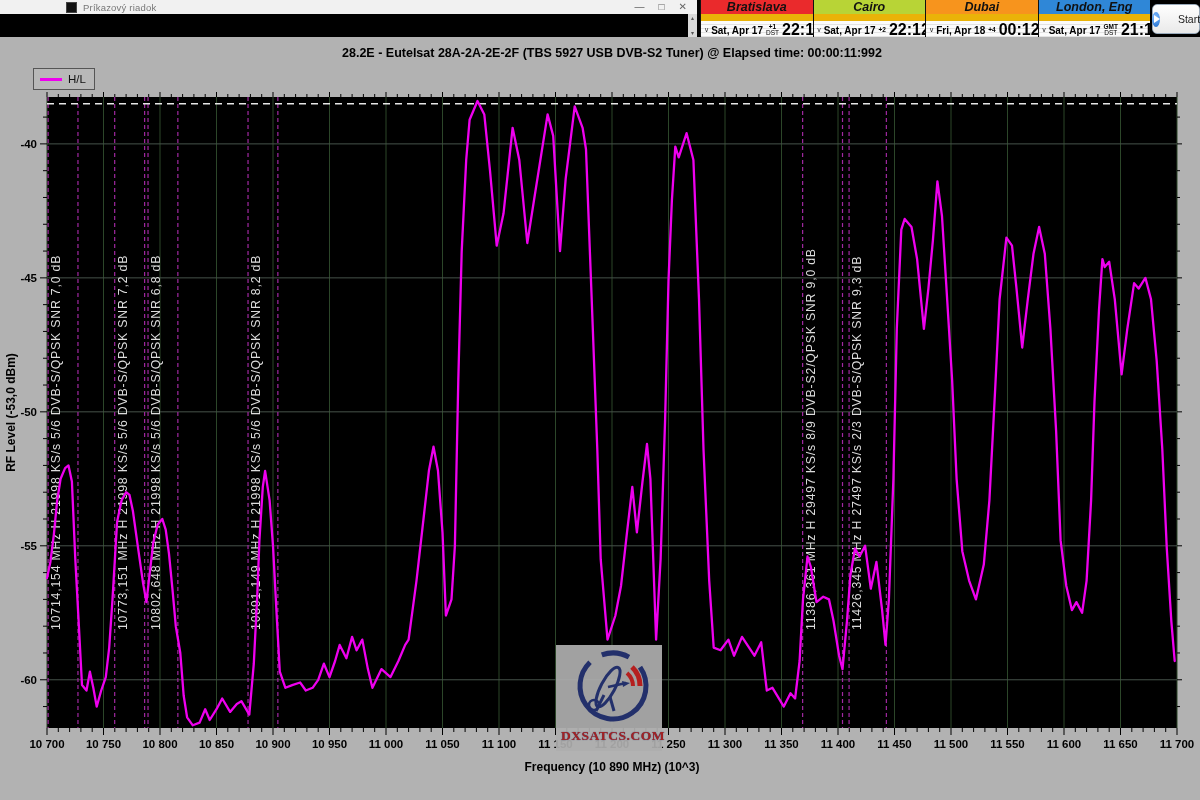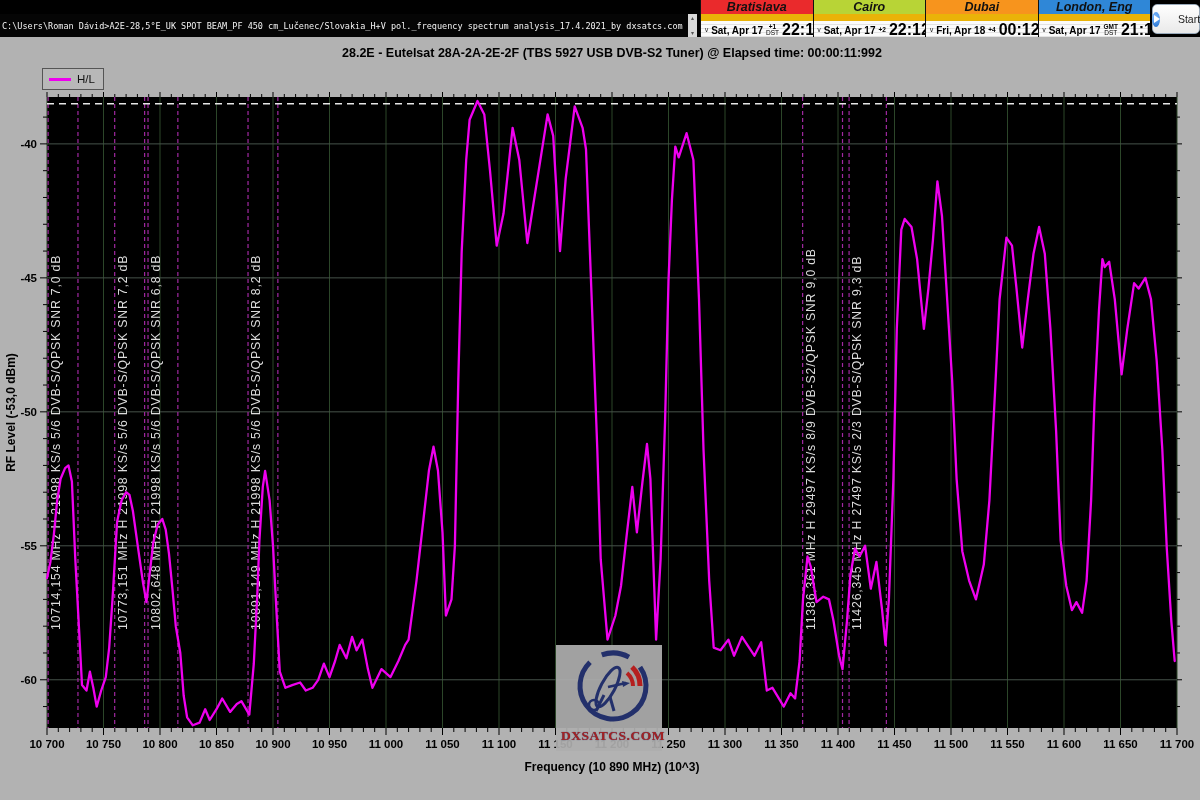--- a/index.html
+++ b/index.html
@@ -48,21 +48,21 @@
   .play-circle{width:15px;height:15px;border-radius:50%;background:radial-gradient(circle at 35% 30%,#7db9ff,#1f6fd0);
                display:flex;align-items:center;justify-content:center;}
   .play-tri{width:0;height:0;border-left:6px solid #fff;border-top:4px solid transparent;
             border-bottom:4px solid transparent;margin-left:2px;}
   .start-label{font-size:10.5px;color:#222;}
 
   
   .chart{position:absolute;left:0;top:37px;width:1200px;height:763px;background:#b2b2b2;}
   .chart-title{position:absolute;left:47px;top:9px;width:1130px;text-align:center;
                font-weight:bold;font-size:12.5px;color:#000;}
-  .legend{position:absolute;left:42px;top:31px;height:20px;border:1px solid #555;
+  .legend{position:absolute;left:33px;top:31px;height:20px;border:1px solid #555;
           background:#b8b8b8;display:flex;align-items:center;padding:0 8px 0 6px;gap:6px;}
   .legend-swatch{width:22px;height:3px;background:#ee00ee;}
   .legend-label{font-size:11.5px;color:#111;}
   #plot-svg{position:absolute;left:0;top:0;}
 
   
   .watermark{position:absolute;left:556px;top:608px;width:98px;height:106px;
              background:rgba(173,173,173,.93);display:flex;flex-direction:column;align-items:center;
              z-index:5;padding-left:8px;}
   .wm-text{font-family:"Liberation Serif",serif;font-weight:bold;font-size:13.5px;
@@ -70,22 +70,28 @@
            text-shadow:0 0 1px #23306b;}
 </style>
 </head>
 <body>
 
 <div class="screen">
 
   <div class="topstrip">
 
     <div class="cmdwin">
-      <div class="cmd-console">
-        <span class="cmd-text">C:\Users\Roman Dávid&gt;A2E-28,5°E_UK SPOT BEAM_PF 450 cm_Lučenec/Slovakia_H+V pol._frequency spectrum analysis_17.4.2021_by dxsatcs.com</span>
+      <div class="cmd-titlebar">
+        <span class="cmd-icon"></span>
+        <span class="cmd-title">Príkazový riadok</span>
+        <span class="cmd-controls">
+          <span>—</span>
+          <span>□</span>
+          <span>✕</span>
+        </span>
       </div>
       <div class="cmd-scroll">
         <span>▴</span>
         <span>▾</span>
       </div>
     </div>
 
     <div class="clocks" id="clocks">
         <div class="clock">
           <div class="clock-head" style="background:#ea2a2c">Bratislava</div>

